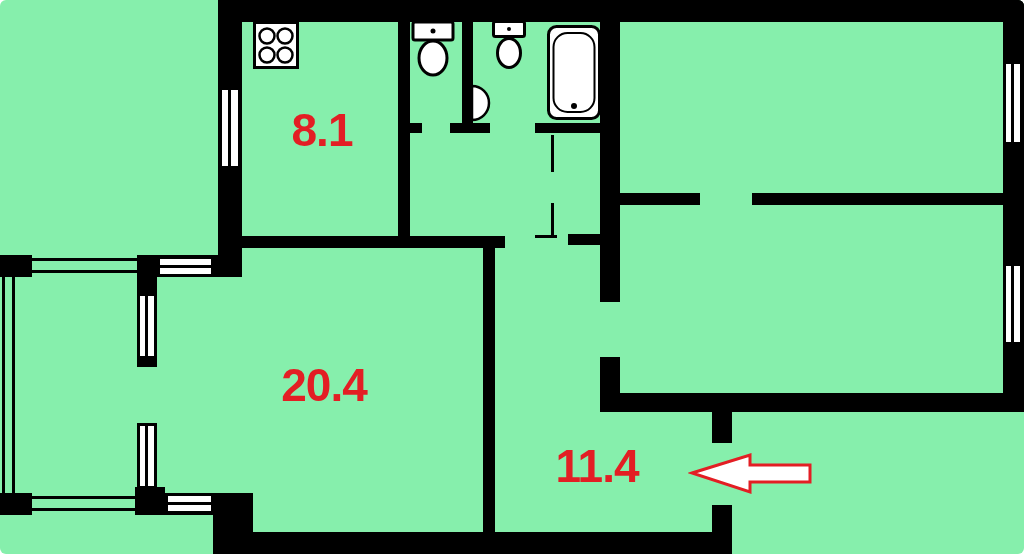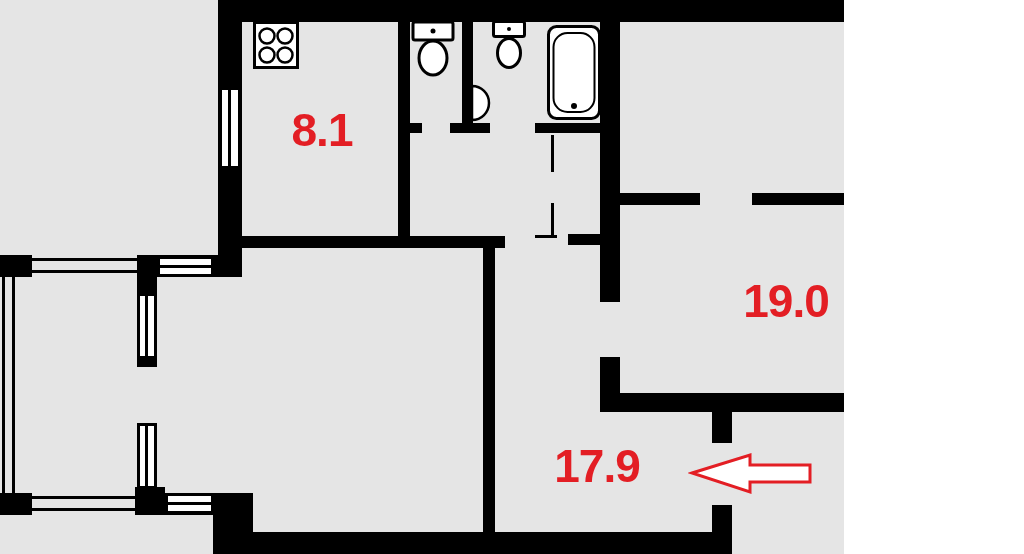--- a/index.html
+++ b/index.html
@@ -1,17 +1,17 @@
 <!DOCTYPE html>
 <html><head>
 <meta charset="utf-8">
 <style>
   html,body{margin:0;padding:0;background:#fff;}
-  #stage{position:relative;width:844px;height:554px;background:#e5e5e5;overflow:hidden;
-         font-family:"Liberation Sans",sans-serif;}
+  #stage{position:relative;width:1024px;height:554px;background:#86efac;overflow:hidden;
+         font-family:"Liberation Sans",sans-serif;border-radius:6px;}
   .w{position:absolute;background:#000;}
   .thin{position:absolute;background:#000;}
   .win{position:absolute;background:#fff;border:2px solid #000;box-sizing:border-box;}
   .cl-v{position:absolute;left:50%;top:-1px;bottom:-1px;width:3px;margin-left:-2px;background:#000;}
   .cl-h{position:absolute;top:50%;left:-1px;right:-1px;height:3px;margin-top:-2px;background:#000;}
   .rail-h{position:absolute;height:15px;border-top:3px solid #000;border-bottom:3px solid #000;box-sizing:border-box;}
   .rail-v{position:absolute;width:13px;border-left:3px solid #000;border-right:3px solid #000;box-sizing:border-box;}
   .label{position:absolute;transform:translate(-50%,-50%);color:#e31e24;
          font-weight:700;font-size:46px;line-height:1;letter-spacing:-1px;white-space:nowrap;}
   .fix{position:absolute;}
@@ -118,16 +118,16 @@
     <rect x="1.5" y="1.5" width="51" height="92" rx="8" fill="#fff" stroke="#000" stroke-width="3"></rect>
     <rect x="6.5" y="8" width="41" height="79" rx="14" fill="#fff" stroke="#000" stroke-width="2"></rect>
     <circle cx="27" cy="81" r="3" fill="#000"></circle>
   </svg>
 
   <svg class="fix" style="left:688px;top:451px;" width="126" height="44" viewBox="0 0 126 44">
     <polygon points="4,22 62,4 62,14 122,14 122,31 62,31 62,41" fill="#fff" stroke="#e31e24" stroke-width="3" stroke-linejoin="miter"></polygon>
   </svg>
 
   <div class="label" style="left:322px;top:130px;">8.1</div>
-  <div class="label" style="left:786px;top:301px;">19.0</div>
-  <div class="label" style="left:597px;top:466px;">17.9</div>
+  <div class="label" style="left:324px;top:385px;">20.4</div>
+  <div class="label" style="left:597px;top:466px;">11.4</div>
 
 </div>
 
 </body></html>

